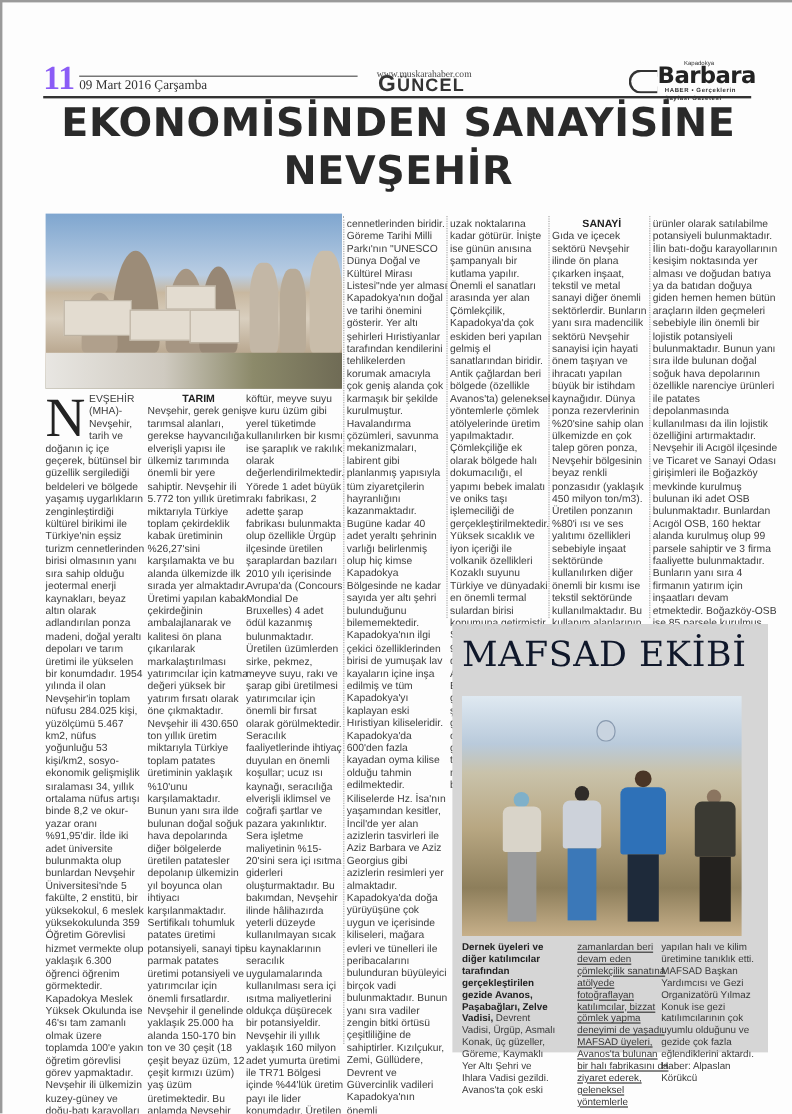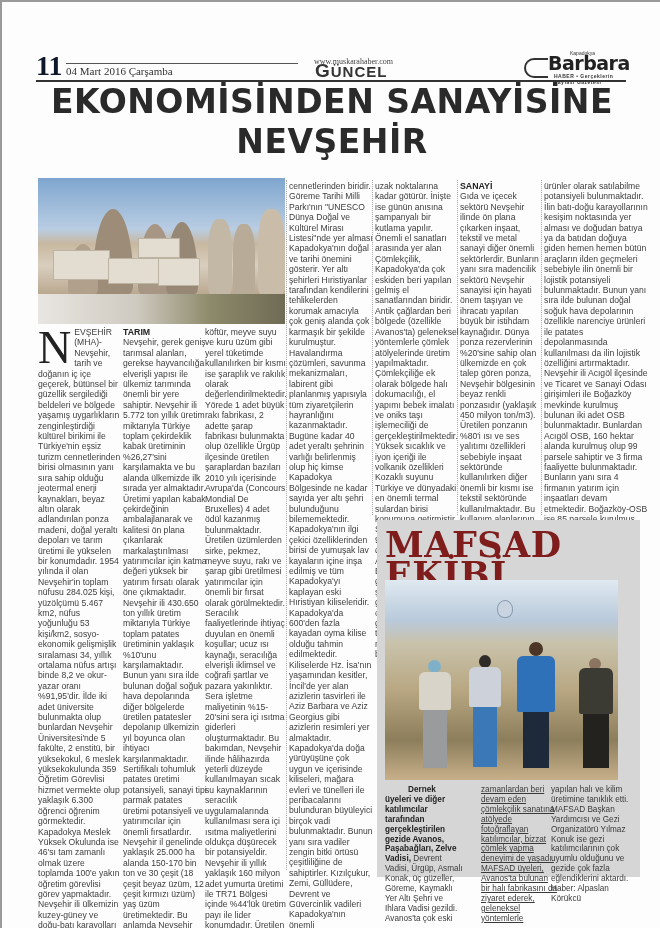--- a/index.html
+++ b/index.html
@@ -3,21 +3,21 @@
 <meta charset="utf-8">
 <style>
   html, body { margin: 0; padding: 0; }
   body {
     width: 660px; height: 928px; background: #fdfdfd; position: relative; overflow: hidden;
     font-family: "Liberation Sans", sans-serif; color: #333;
   }
   .frame { position: absolute; left: 0; top: 0; width: 658px; height: 926px; border-left: 2px solid #9a9a9a; border-top: 2px solid #9a9a9a; }
   
   .hdr { position: absolute; left: 36px; top: 54px; width: 590px; height: 30px; }
-  .page-num { position: absolute; left: 0; top: -2px; font-family: "Liberation Serif", serif; font-weight: bold; font-size: 28px; color: #0f172a; line-height: 28px; }
+  .page-num { position: absolute; left: 0; top: -2px; font-family: "Liberation Serif", serif; font-weight: bold; font-size: 28px; color: #8b5cf6; line-height: 28px; }
   .hdr-date { position: absolute; left: 30px; top: 11px; font-family: "Liberation Serif", serif; font-size: 11px; color: #333; }
   .hdr-line-top { position: absolute; left: 30px; top: 9px; width: 232px; height: 1px; background: #555; }
   .hdr-line-bot { position: absolute; left: 0; top: 26px; width: 590px; height: 2px; background: #333; }
   .hdr-section { position: absolute; left: 242px; top: 6px; font-family: "Liberation Sans", sans-serif; font-weight: bold; font-size: 15px; letter-spacing: 1px; color: #333; margin-left: 37px; }
   .hdr-section .big { font-size: 19px; }
   .hdr-url { position: absolute; left: 278px; top: 3px; font-family: "Liberation Serif", serif; font-size: 8px; color: #444; }
   .logo { position: absolute; left: 488px; top: 0px; width: 110px; height: 26px; }
   .logo-swoosh { position: absolute; left: 0; top: 4px; width: 22px; height: 16px; border: 2px solid #333; border-right: none; border-radius: 12px 0 0 12px; }
   .logo-text { position: absolute; left: 24px; top: -2px; font-family: "DejaVu Sans", sans-serif; font-weight: bold; font-size: 19px; color: #222; letter-spacing: -0.5px; }
   .logo-small { position: absolute; left: 46px; top: -4px; font-size: 5px; color: #333; }
@@ -27,54 +27,54 @@
   .hl1 { font-size: 47px; line-height: 50px; letter-spacing: 1px; transform: scaleX(1.0); display: block; font-stretch: condensed; }
   .hl2 { font-size: 33px; line-height: 40px; letter-spacing: 0.5px; display: block; }
   
   .photo1 { position: absolute; left: 38px; top: 178px; width: 247px; height: 146px; overflow: hidden; background: linear-gradient(#7fa6cf 0%, #b9cde3 35%, #c8b8a0 45%, #d9cfbf 60%, #b9a78f 80%, #8f8a70 100%); }
   .photo1 .rock { position: absolute; bottom: 30px; background: #a59580; border-radius: 50% 50% 10% 10% / 80% 80% 10% 10%; }
   .photo1 .bld { position: absolute; background: #e3dcd0; border: 1px solid #bdb3a3; }
   .photo1 .fg { position: absolute; left: 0; bottom: 0; width: 100%; height: 30px; background: linear-gradient(90deg, #e8e6e2 0%, #cfcac0 40%, #8c8a6a 70%, #6f6b55 100%); }
   
   .col { position: absolute; font-size: 8.6px; line-height: 10.4px; color: #3d3d3d; }
   .col p { margin: 0; }
-  .subhead { font-weight: bold; color: #222; font-size: 8.8px; }
+  .subhead { font-weight: bold; color: #222; font-size: 8.8px; text-align: center; }
   .dropcap { float: left; font-family: "Liberation Serif", serif; font-size: 46px; line-height: 38px; margin: 2px 3px 0 0; color: #222; }
   .c1 { left: 38px; top: 327px; width: 83px; }
   .c2 { left: 123px; top: 327px; width: 85px; }
   .c3 { left: 205px; top: 327px; width: 82px; }
   .c4 { left: 289px; top: 181px; width: 84px; }
   .c5 { left: 375px; top: 181px; width: 84px; }
   .c6 { left: 460px; top: 181px; width: 83px; }
   .c7 { left: 544px; top: 181px; width: 104px; }
   .vsep { position: absolute; width: 0; border-left: 1px dotted #aaa; }
   
   .box { position: absolute; left: 377px; top: 520px; width: 263px; height: 357px; background: #d6d6d6; }
-  .box-title { position: absolute; left: 8px; top: 10px; width: 245px; font-family: "DejaVu Serif", serif; font-weight: bold; font-size: 35px; line-height: 30px; color: #7f1d1d; letter-spacing: 0.5px; }
+  .box-title { position: absolute; left: 8px; top: 10px; width: 245px; font-family: "DejaVu Serif", serif; font-weight: normal; font-size: 29px; line-height: 30px; color: #0f172a; letter-spacing: 0.5px; }
   .box-sub { position: absolute; left: 8px; top: 40px; width: 245px; font-family: "DejaVu Serif", serif; font-weight: bold; font-size: 12.5px; color: #262626; letter-spacing: 0.2px; }
   .photo2 { position: absolute; left: 8px; top: 60px; width: 233px; height: 200px; overflow: hidden; background: linear-gradient(#dfe9f1 0%, #b9cadb 20%, #c9c2aa 32%, #b8a782 55%, #8d7e5b 80%, #c7b08a 100%); }
   .person { position: absolute; bottom: 10px; }
   .person .head { position: absolute; border-radius: 50%; }
   .person .body { position: absolute; border-radius: 6px 6px 2px 2px; }
   .person .legs { position: absolute; }
   .balloon { position: absolute; left: 112px; top: 20px; width: 14px; height: 16px; border-radius: 50% 50% 45% 45%; background: #c9d4e0; border: 1px solid #8a9bb0; }
   .box-cols { position: absolute; left: 8px; top: 265px; width: 250px; font-size: 8.2px; line-height: 9.9px; color: #3a3a3a; }
   .bc { position: absolute; top: 0; width: 78px; }
   .bc1 { left: 0; } .bc2 { left: 96px; text-decoration: underline; } .bc3 { left: 166px; }
-  .bold { font-weight: bold; color: #222; margin-left: 23px; }
+  .bold { font-weight: bold; color: #222; }
 </style>
 </head>
 <body>
 
 <div class="frame"></div>
 
 <div class="hdr">
   <div class="page-num">11</div>
   <div class="hdr-line-top"></div>
-  <div class="hdr-date">04 Mart 2016 Çarşamba</div>
+  <div class="hdr-date">09 Mart 2016 Çarşamba</div>
   <div class="hdr-section"><span class="big">G</span><span>ÜNCEL</span></div>
   <div class="hdr-url">www.muskarahaber.com</div>
   <div class="logo">
     <div class="logo-swoosh"></div>
     <div class="logo-small">Kapadokya</div>
     <div class="logo-text">Barbara</div>
     <div class="logo-sub">HABER • Gerçeklerin Sayfası Gazetesi</div>
   </div>
   <div class="hdr-line-bot"></div>
 </div>

